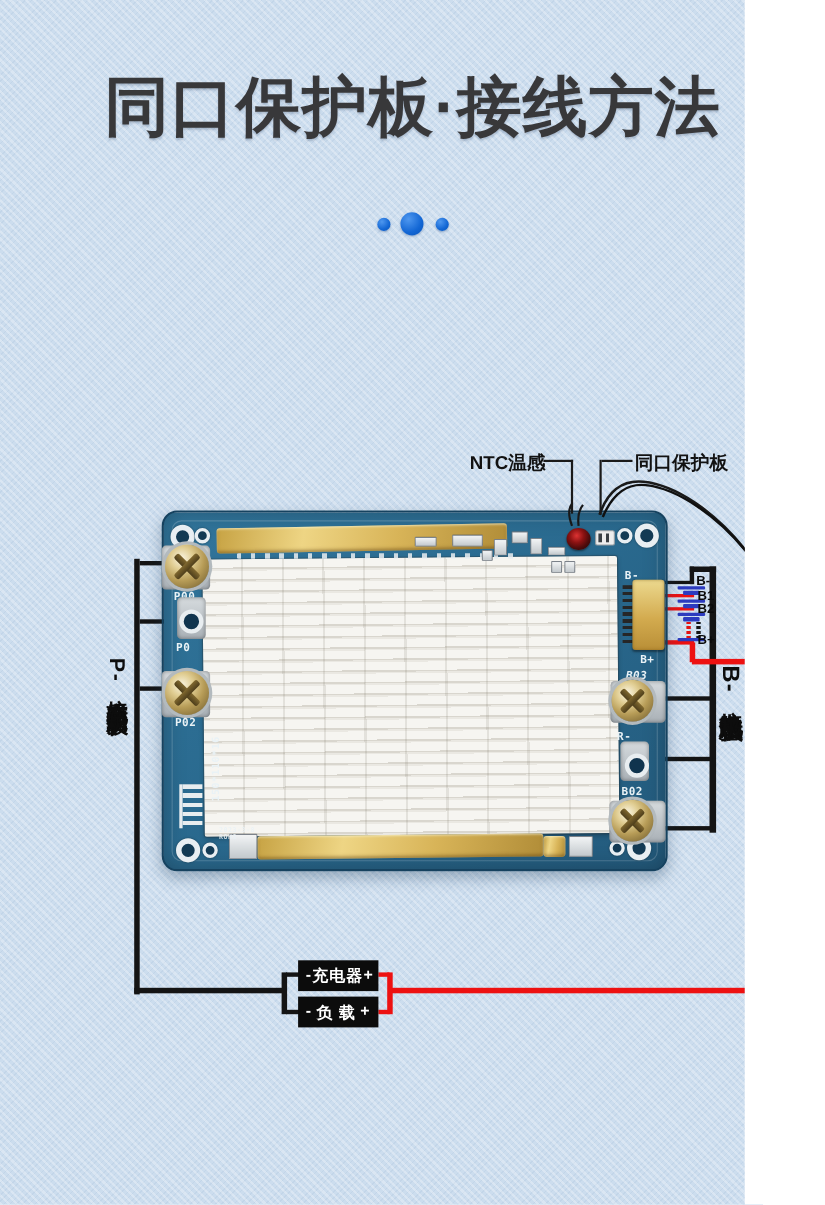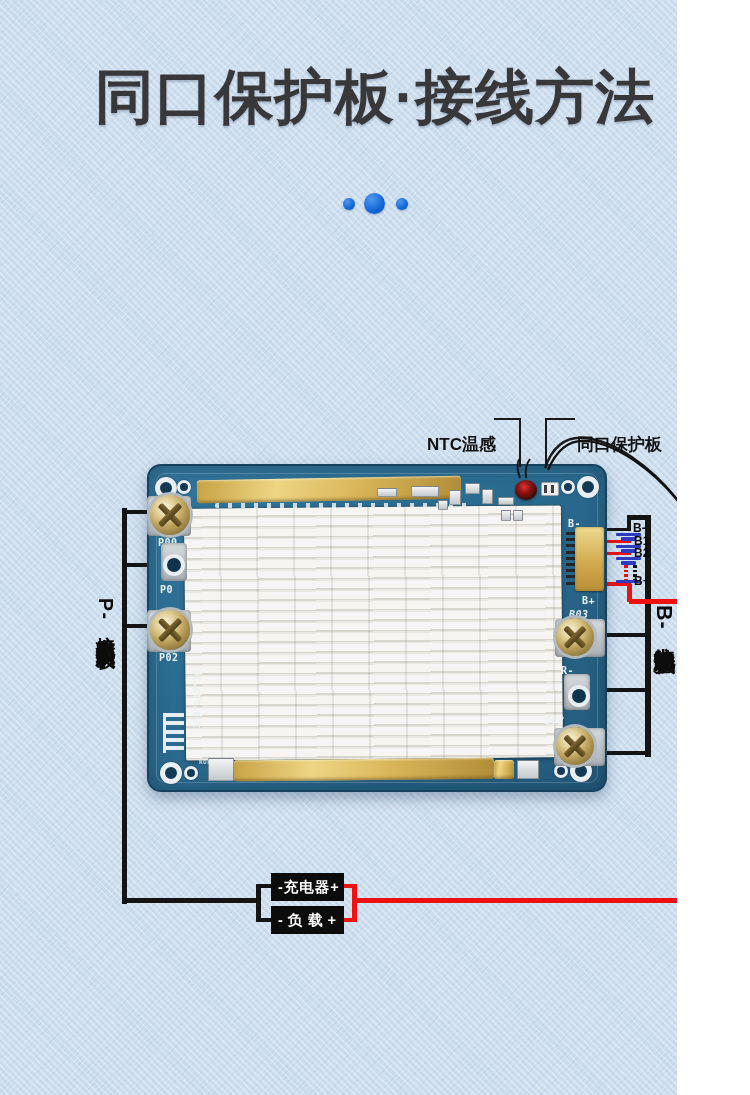--- a/index.html
+++ b/index.html
@@ -14,21 +14,21 @@
   
   .title{left:0;top:58px;width:750px;text-align:center;font-size:59px;font-weight:900;
     color:#38383a;letter-spacing:1px;text-shadow:0 2px 2px rgba(40,60,90,.25);white-space:nowrap;}
   .subtitle{left:0;top:141px;width:750px;text-align:center;font-size:25px;font-weight:700;color:#26272a;white-space:nowrap;}
   .dot{border-radius:50%;background:radial-gradient(circle at 35% 30%, #4e97ef, #1266d4 60%, #0b55b8);box-shadow:0 1px 2px rgba(20,60,120,.35);}
   
   .wk{background:#141414;}
   .wr{background:#ed1111;}
   .wire{position:absolute;}
   
-  .callout{font-size:17px;font-weight:600;color:#121212;white-space:nowrap;margin-top:24px;}
+  .callout{font-size:17px;font-weight:600;color:#121212;white-space:nowrap;}
   .aline{background:#1a1a1a;}
   .vnote{writing-mode:vertical-rl;text-orientation:mixed;font-weight:600;color:#0d0d0d;white-space:nowrap;}
   
   .plate{position:absolute;background:#2c3bbf;border-radius:1px;}
   .pinlbl{position:absolute;font-size:12px;font-weight:700;color:#0a0a0a;line-height:13px;}
   .dotscol{position:absolute;width:4px;height:15px;}
   .dotsred{background:repeating-linear-gradient(180deg,#e31111 0 2.5px, rgba(0,0,0,0) 2.5px 4.5px);}
   .dotsblk{background:repeating-linear-gradient(180deg,#141414 0 2.5px, rgba(0,0,0,0) 2.5px 4.5px);}
   
   .board{position:absolute;left:147px;top:464px;width:456px;height:324px;border-radius:14px;
@@ -115,21 +115,21 @@
     <div class="silk" style="left:419px;top:53px;">B-</div>
     <div class="fpcpins" style="left:417px;top:66px;width:9px;height:56px;"></div>
     <div class="fpc" style="left:426px;top:61px;width:29px;height:64px;"></div>
     <div class="silk" style="left:433px;top:130px;">B+</div>
     <div class="silk" style="left:420px;top:144px;font-style:italic;">B03</div>
     <div class="plateM" style="left:406px;top:153px;width:50px;height:38px;"></div>
     <div class="screw" style="left:407px;top:152px;width:38px;height:38px;"></div>
     <div class="silk" style="left:412px;top:200px;">R-</div>
     <div class="plateM" style="left:415px;top:208px;width:26px;height:36px;"></div>
     <div class="holed" style="left:419px;top:219px;width:14px;height:14px;"></div>
-    <div class="silk" style="left:396px;top:250px;font-style:italic;">B02</div>
+    <div class="silk" style="left:416px;top:250px;">B02</div>
     <div class="plateM" style="left:405px;top:262px;width:51px;height:38px;"></div>
     <div class="screw" style="left:407px;top:261px;width:38px;height:38px;"></div>
 
     <div class="ntc" style="left:366px;top:14px;width:22px;height:20px;"></div>
     <div class="wconn" style="left:392px;top:16px;width:16px;height:12px;"></div>
     <div class="cmp" style="left:316px;top:17px;width:13px;height:9px;"></div>
     <div class="cmp" style="left:333px;top:23px;width:9px;height:13px;"></div>
     <div class="cmp" style="left:349px;top:31px;width:14px;height:6px;"></div>
     <div class="cmp" style="left:300px;top:24px;width:10px;height:13px;"></div>
     <div class="cmp" style="left:262px;top:20px;width:26px;height:9px;"></div>

